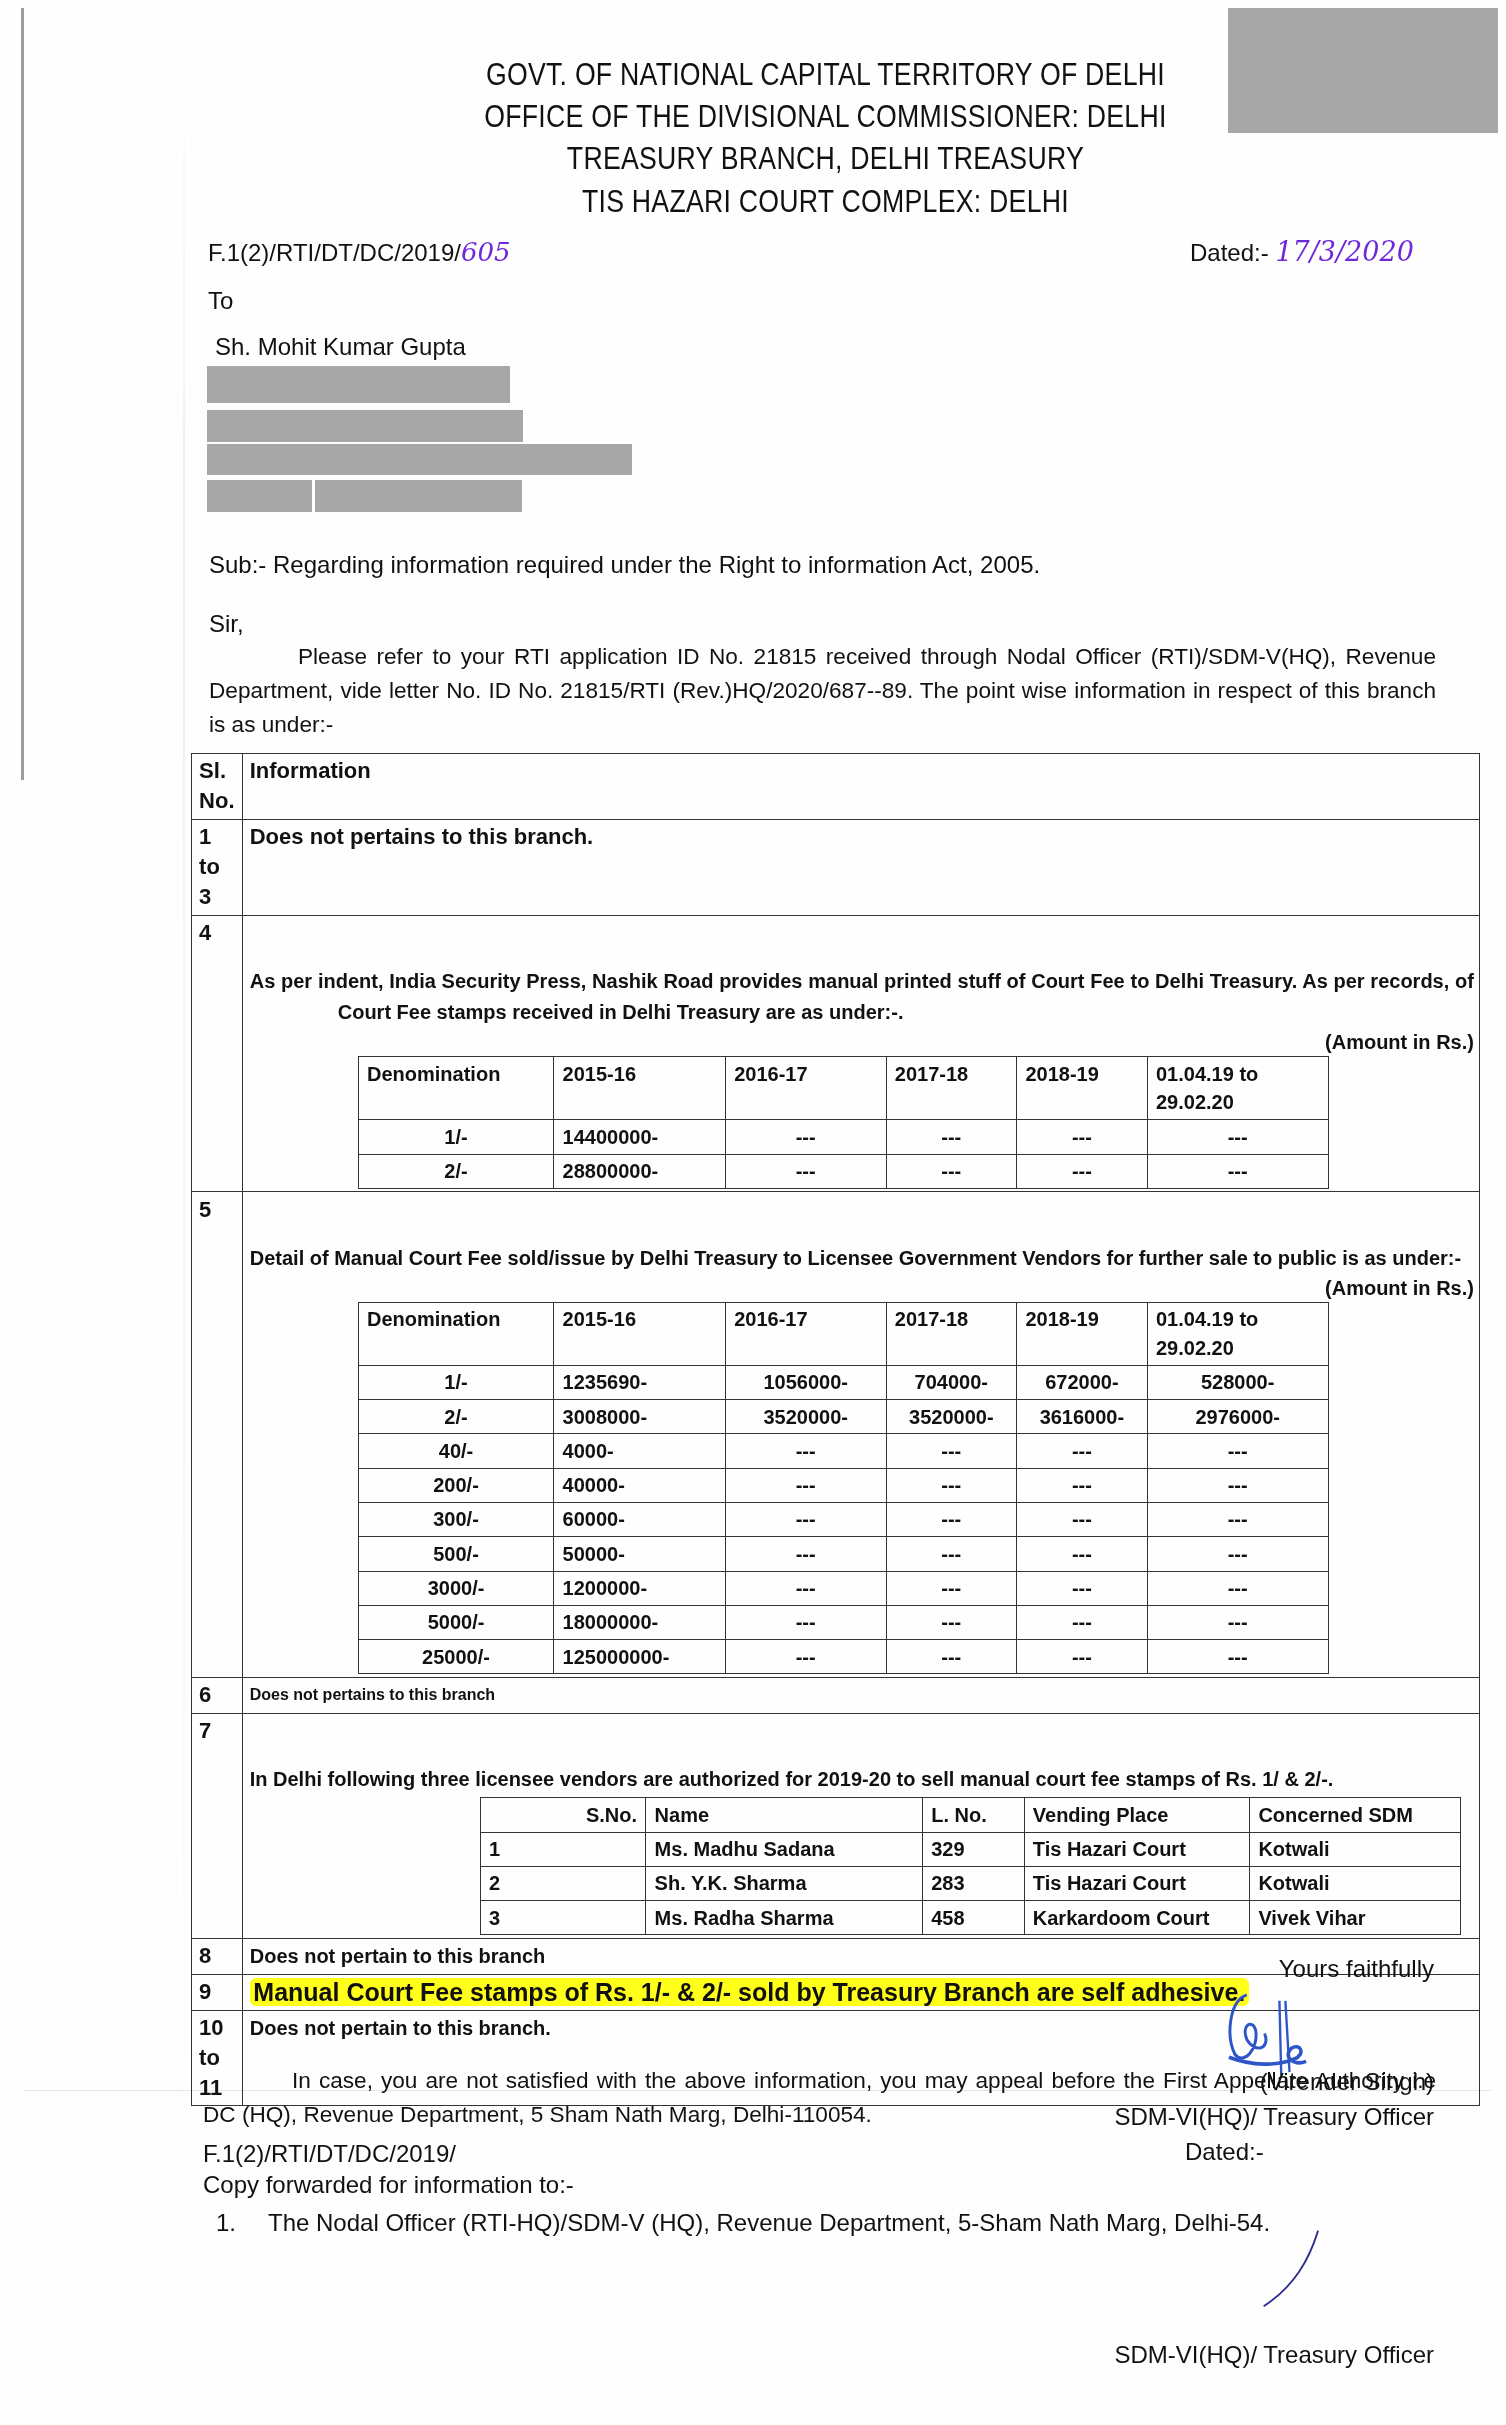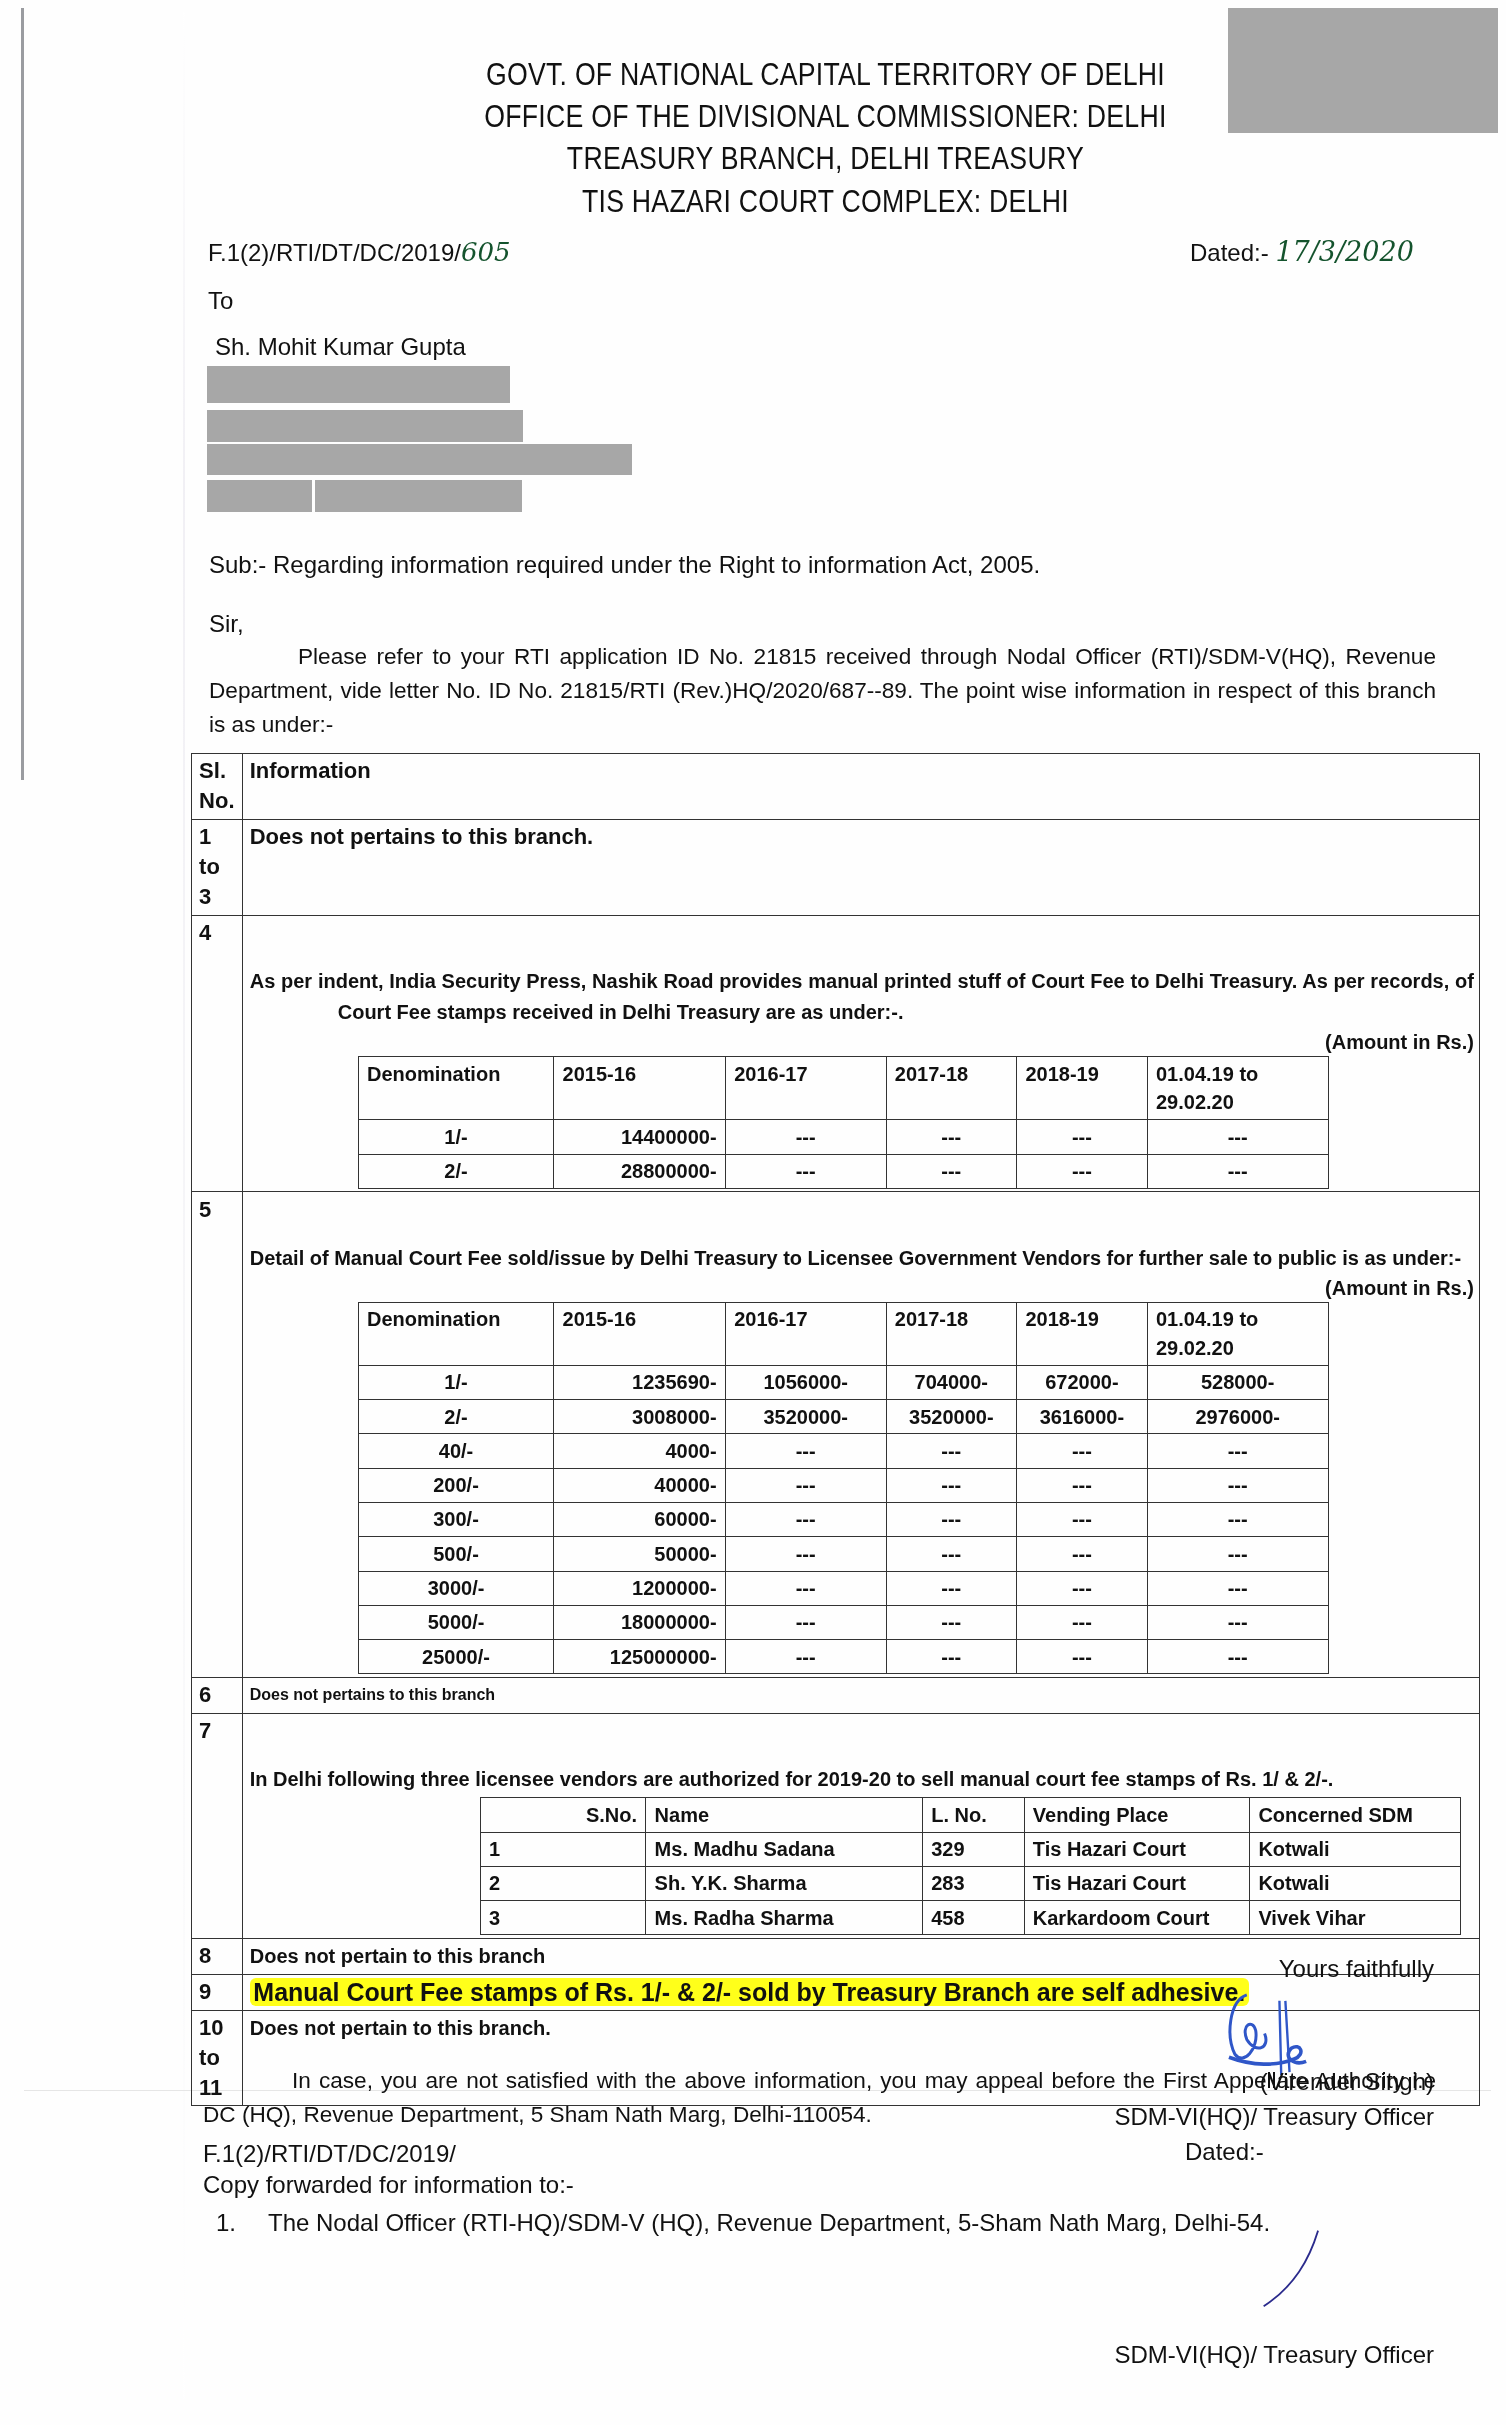--- a/index.html
+++ b/index.html
@@ -5,28 +5,28 @@
   html, body { margin:0; padding:0; }
   body { width:1506px; height:2426px; background:#fefefe; position:relative; overflow:hidden;
          font-family:"Liberation Sans", "DejaVu Sans", sans-serif; color:#111; }
   .abs { position:absolute; }
   .scan-edge-l { left:21.4px; top:8.3px; width:3px; height:772px; background:#9a9ca0; }
   .scan-edge-l2 { left:183px; top:12px; width:2.4px; height:2387px; background:linear-gradient(#fff,#e8e6ee 20%,#f2f2f5 60%,#fff); opacity:.6; }
   .scan-band { left:24px; top:2090px; width:1467px; height:1.2px; background:#e6e6e6; }
   .hdr { left:0; width:1651px; text-align:center; font-size:31px; letter-spacing:0.3px; line-height:36px; transform:scaleX(0.86); transform-origin:825px 0; }
   .redact { background:#a7a7a7; }
   .txt { font-size:24px; line-height:28.5px; white-space:nowrap; }
-  .hand { color:#14532d; font-family:"DejaVu Serif", serif; font-style:italic; }
+  .hand { color:#6d28d9; font-family:"DejaVu Serif", serif; font-style:italic; }
   .para { font-size:22.6px; line-height:34px; text-align:justify; }
   table { border-collapse:collapse;font-weight:bold; }
   .outer { left:191px; top:753px; width:1245px; }
   .outer td { border:1.8px solid #333; vertical-align:top; font-size:22px; line-height:30px; padding:2.4px 7.1px; }
   .outer td.sl { width:122px; }
   .inner td { border:1.8px solid #333; font-size:20px; line-height:28.5px; padding:2.4px 8.3px; vertical-align:top; }
-  .inner td.num { text-align:right; }
+  .inner td.num { text-align:left; }
   .inner td.den { text-align:center; }
   .inner td.dash { text-align:center; }
   .hang { padding-left:88px; text-indent:-88px; text-align:justify;margin-top:48px; }
   .amt { text-align:right; font-size:20px; line-height:28.5px; }
   .hl { background:#ffff1a; border-radius:6px; padding:0 3.6px; }
   .sig svg { display:block; }
 </style>
 </head>
 <body>
 

